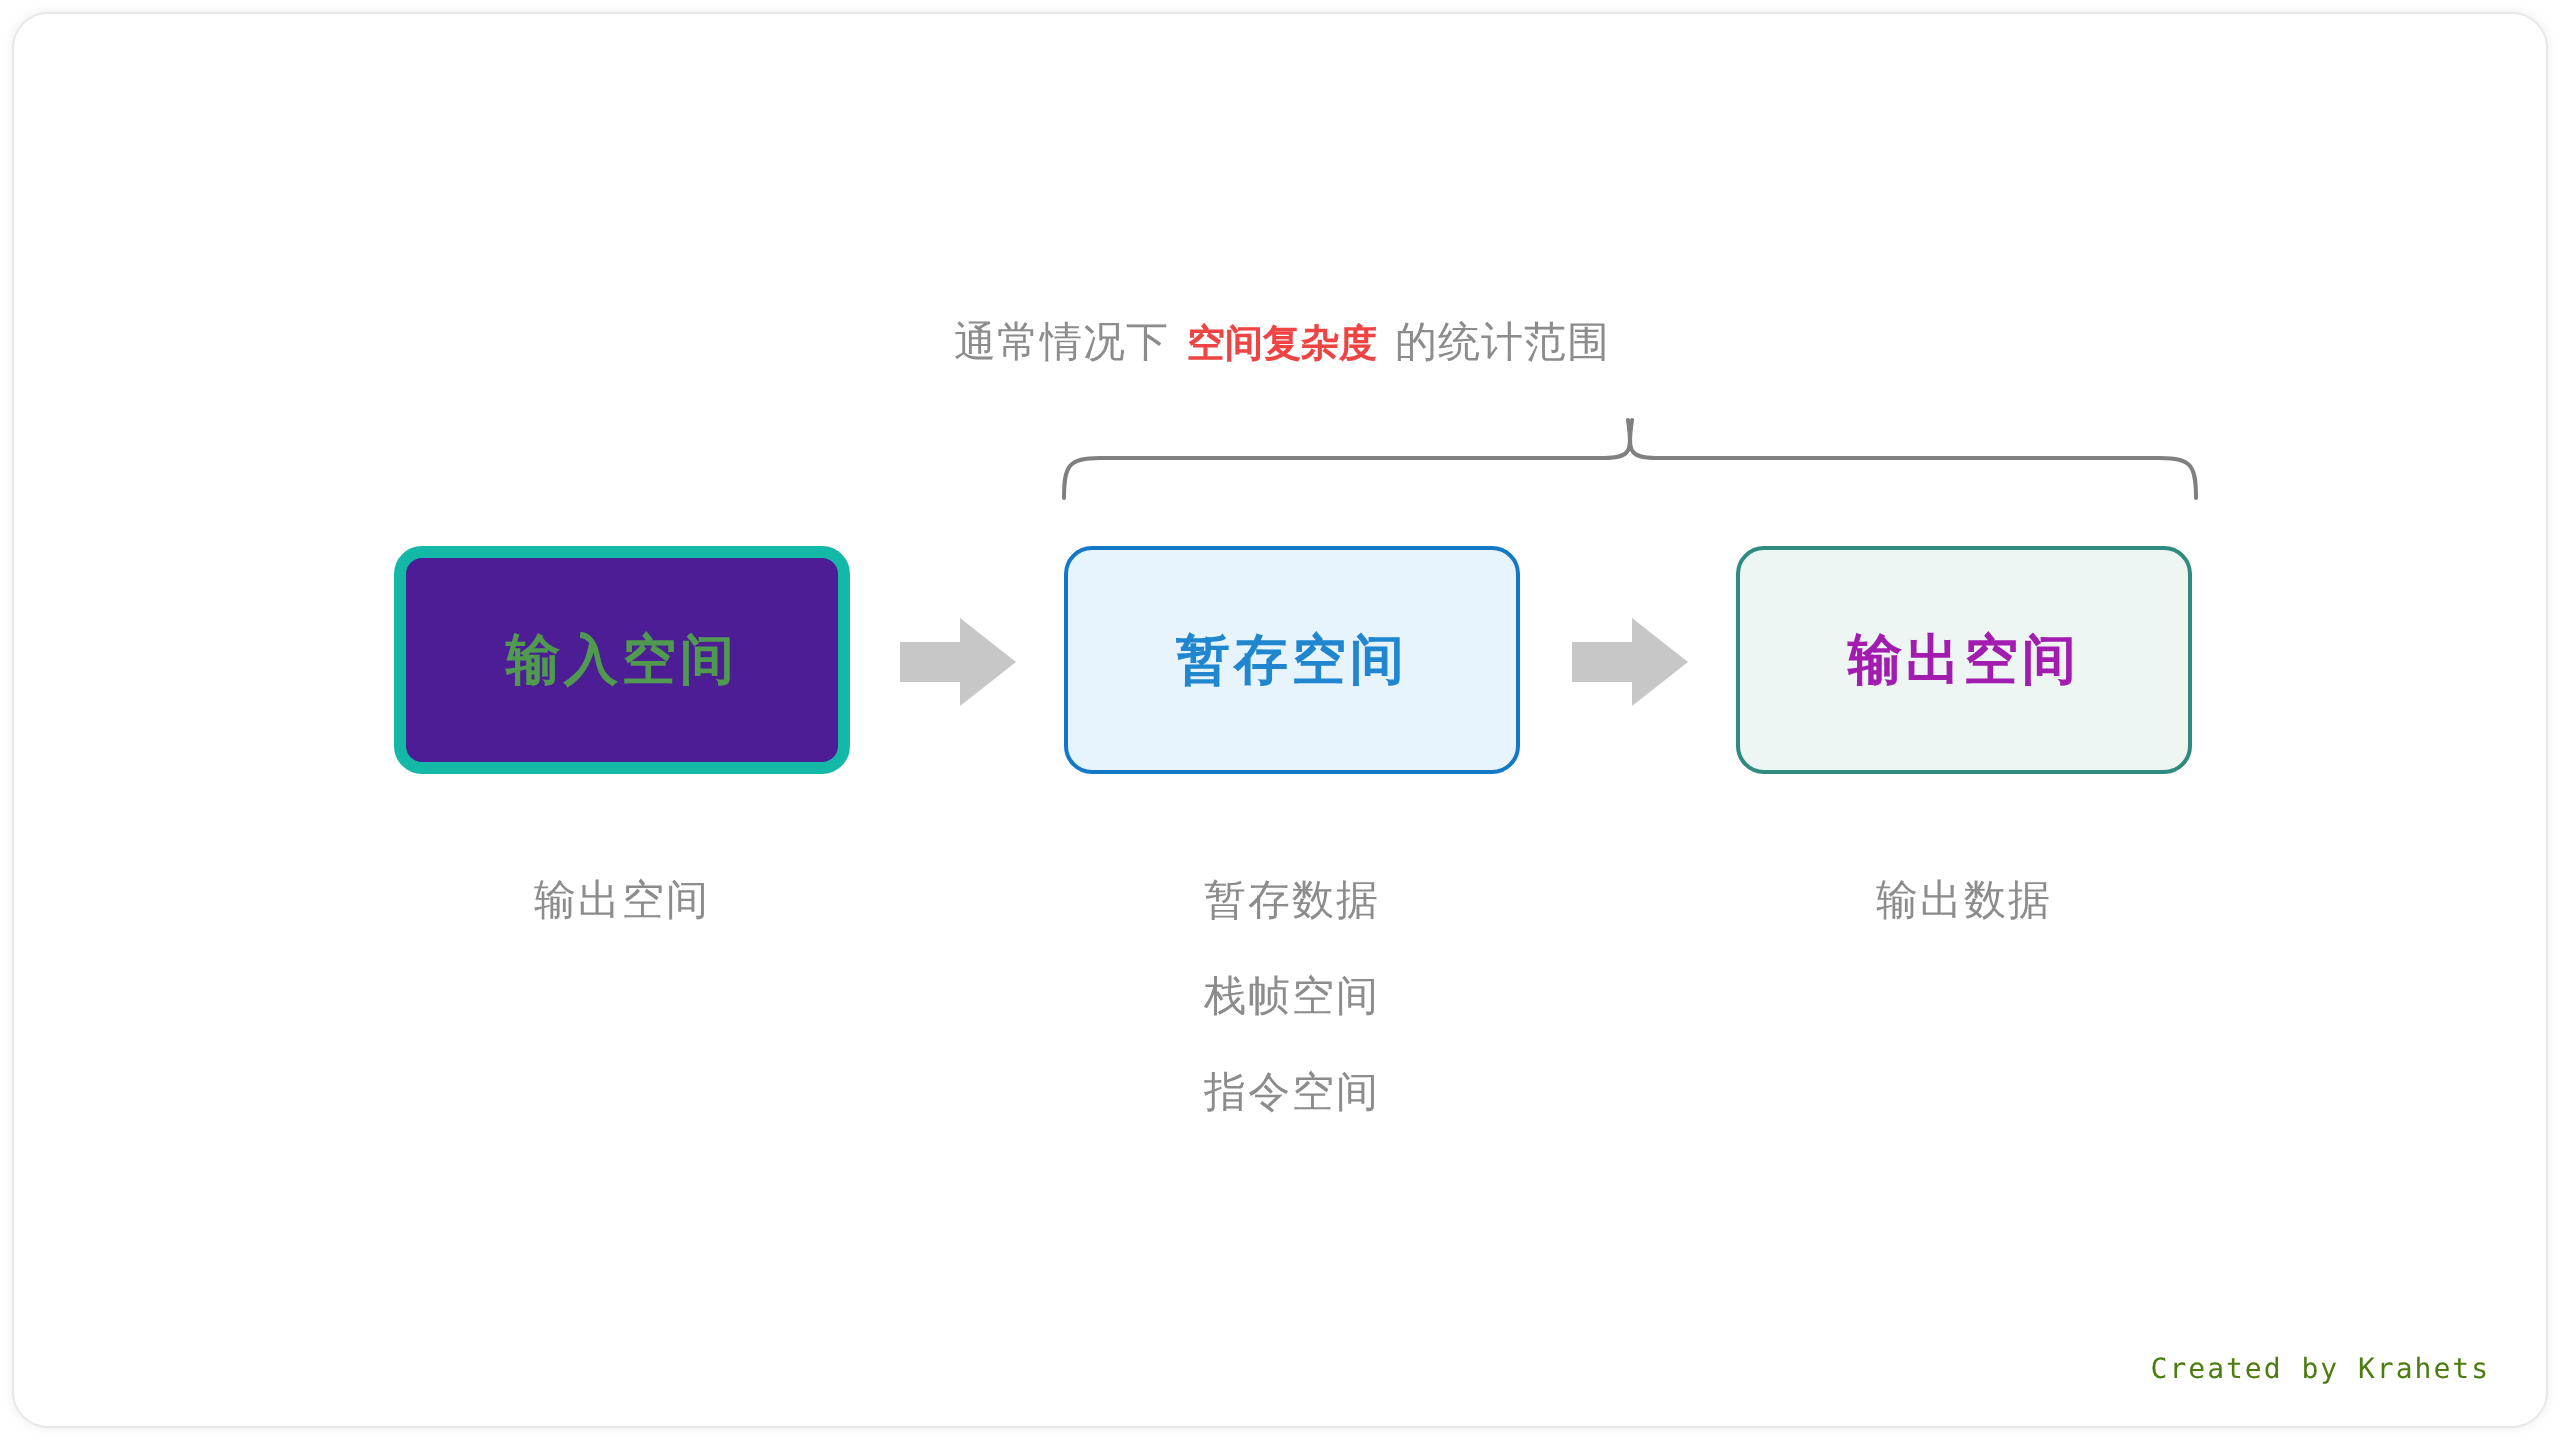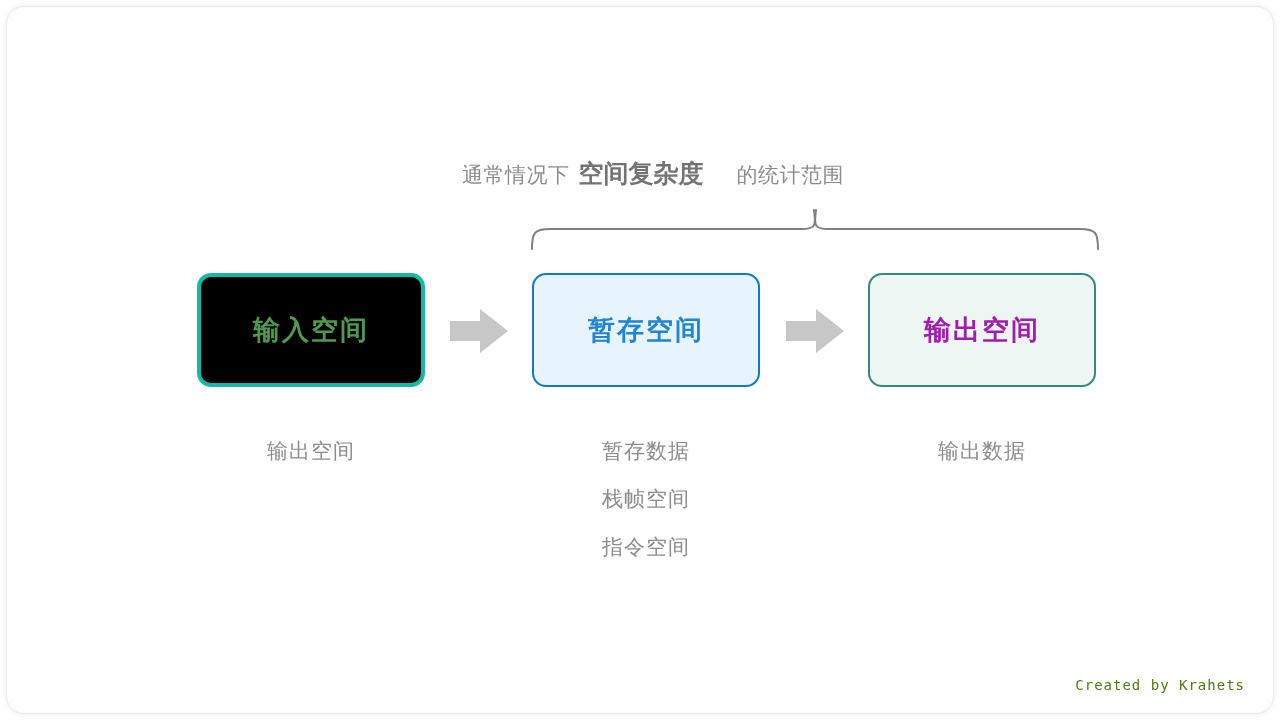--- a/index.html
+++ b/index.html
@@ -36,26 +36,25 @@
     top: 150px;
     width: 1268px;
     text-align: center;
     white-space: nowrap;
     color: #8c8c8c;
   }
   #caption .cap-normal {
     font-size: 21px;
     letter-spacing: 0.5px;
     vertical-align: baseline;
-    margin-left: 24px;
   }
   #caption .cap-strong {
-    font-size: 25px;
+    font-size: 19px;
     font-weight: bold;
-    color: #737373;
+    color: #ef4444;
     padding: 0 9px;
     vertical-align: baseline;
   }
 
   
   #brace {
     position: absolute;
     left: 518px;
     top: 196px;
     width: 580px;
@@ -75,22 +74,22 @@
     justify-content: center;
   }
   .box-label {
     font-size: 27px;
     font-weight: bold;
     letter-spacing: 2px;
   }
 
   #box-input {
     left: 190px;
-    background: #000000;
-    border: 4px solid #14b8a6;
+    background: #4c1d95;
+    border: 6px solid #14b8a6;
   }
   #box-input .box-label { color: #4f9a4f; }
 
   #box-temp {
     left: 525px;
     background: #e8f4fd;
     border: 2px solid #1279c6;
   }
   #box-temp .box-label { color: #2086d0; text-align: right; }
 

